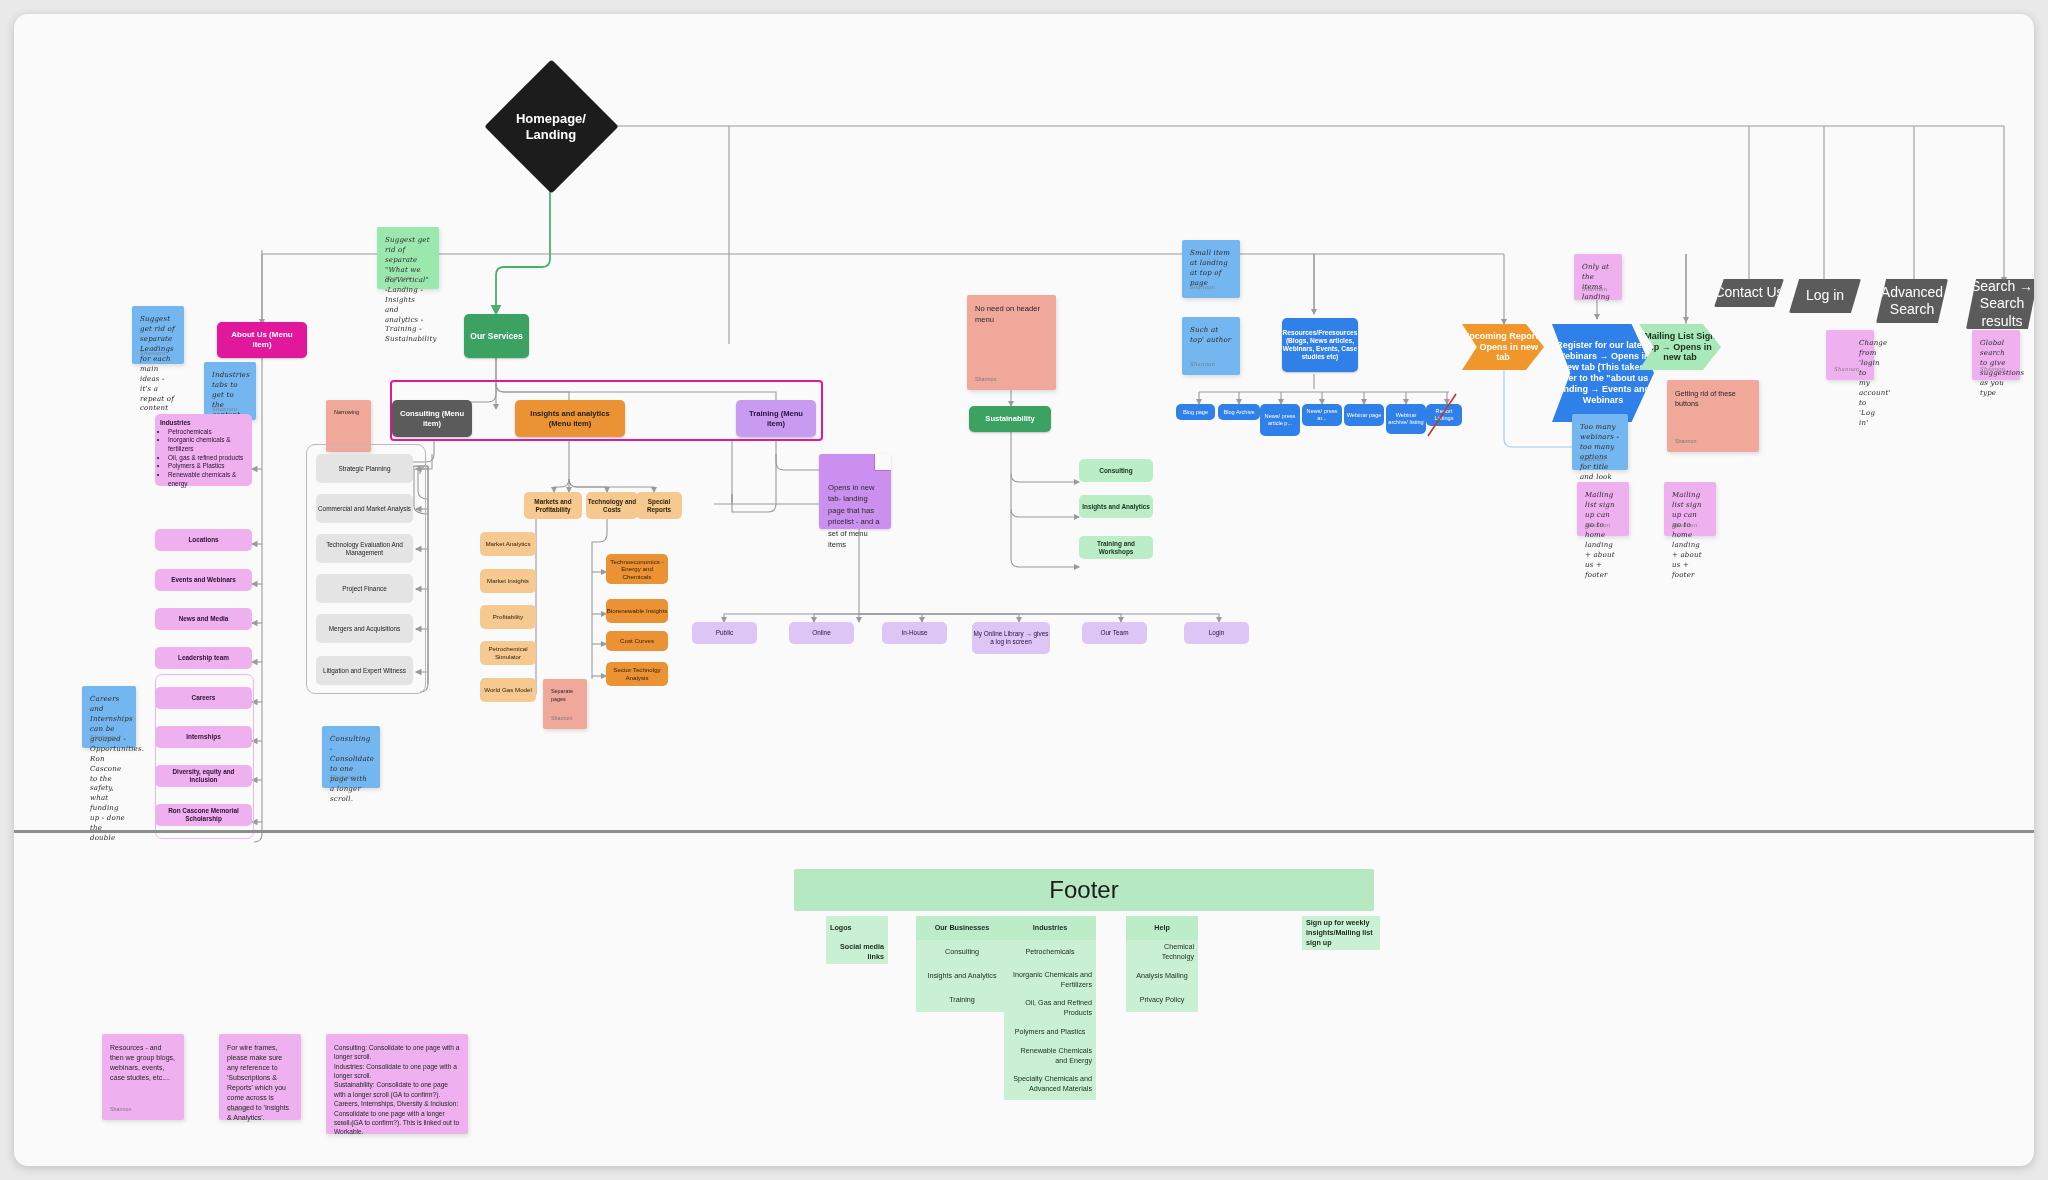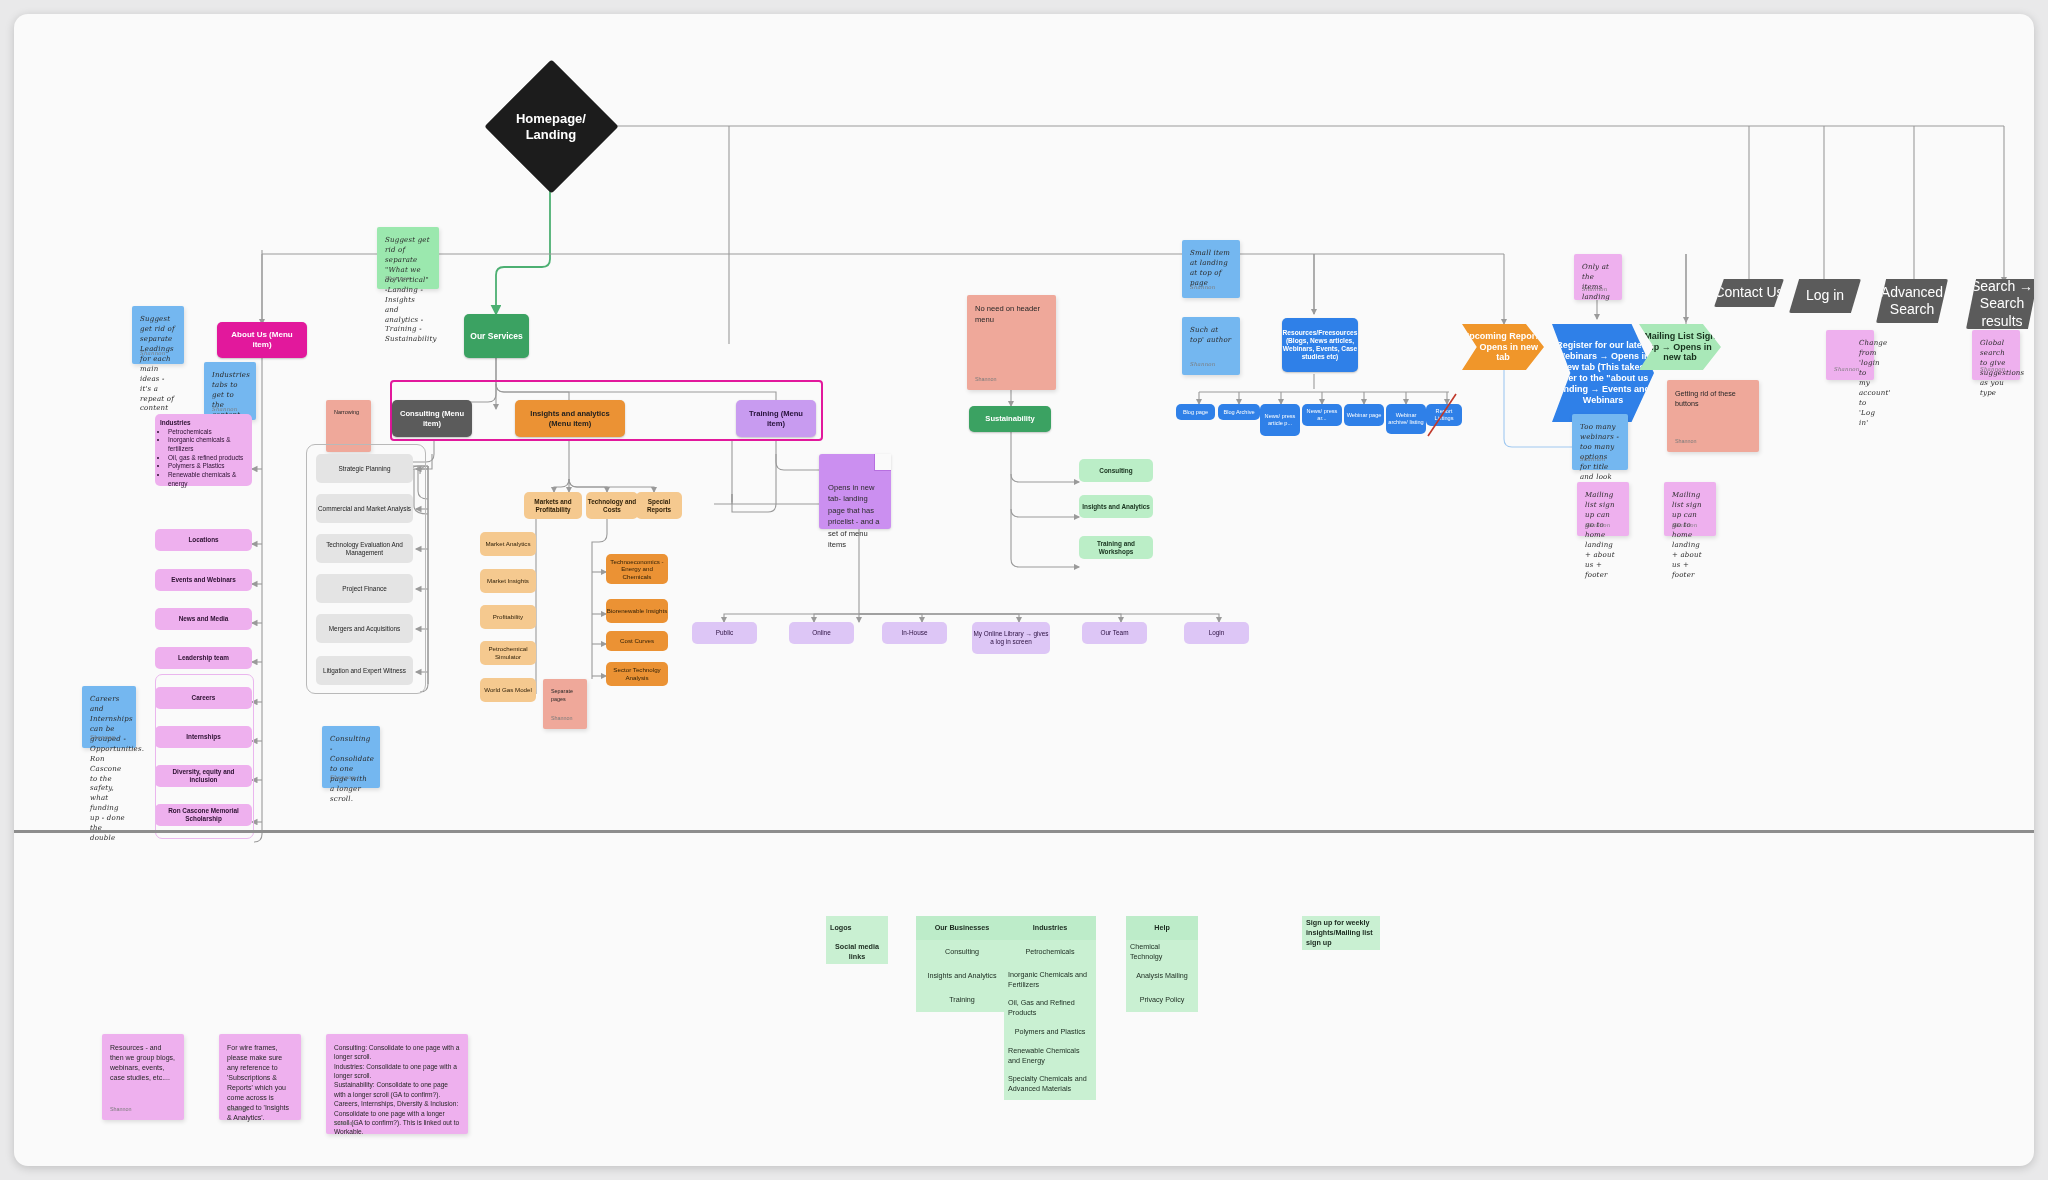--- a/index.html
+++ b/index.html
@@ -61,24 +61,24 @@
   .grp-label { position:absolute; font-size:7.5px; color:#3a3a3a; background:#fafafa;
                padding:0 3px; top:-5px; left:5px; }
 
   .divider { position:absolute; left:0; width:2020px; height:3px; background:#8d8d8d; }
 
   .footer-title { background:#b6e9c1; color:#1b1b1b; font-size:24px;
                   display:flex; align-items:center; justify-content:center;
                   position:absolute; border-radius:2px;}
   .fcol { position:absolute; }
   .fcell { background:#c9f0d2; color:#1b2a1f; font-size:7.2px;
-           display:flex; align-items:center; justify-content:center; text-align:left;
+           display:flex; align-items:center; justify-content:center; text-align:right;
            line-height:1.35; padding:3px 4px; }
   .fcell.hd { font-weight:bold; background:#bdecc9; }
-  .fcell.l { justify-content:flex-start; text-align:center; font-weight:bold; }
+  .fcell.l { justify-content:flex-start; text-align:right; font-weight:bold; }
 </style>
 </head>
 <body>
 
 <div id="canvas">
 
   <svg class="wires">
     <defs>
       <marker id="ah" markerWidth="7" markerHeight="7" refX="5" refY="3" orient="auto">
         <path d="M0,0 L6,3 L0,6 z" fill="#9a9a9a"></path>
@@ -411,20 +411,23 @@
     <span>Change from 'login to my account' to 'Log in'</span>
     <span class="author">Shannon</span>
   </div>
   <div class="note hand" style="left:1958px;top:316px;width:48px;height:50px;background:#eeb0ee;">
     <span>Global search to give suggestions as you type</span>
     <span class="author">Shannon</span>
   </div>
 
   <div class="divider" style="top:816px;"></div>
 
+  <div class="footer-title" style="left:780px;top:855px;width:580px;height:42px;">
+    <span>Footer</span>
+  </div>
   <div id="footer-cols">
       <div class="fcol" style="left:812px;top:902px;width:62px;">
         <div class="fcell l" style="width:100%;height:24px;">Logos</div>
         <div class="fcell l" style="width:100%;height:24px;">Social media links</div>
       </div>
       <div class="fcol" style="left:902px;top:902px;width:92px;">
         <div class="fcell hd" style="width:100%;height:24px;">Our Businesses</div>
         <div class="fcell" style="width:100%;height:24px;">Consulting</div>
         <div class="fcell" style="width:100%;height:24px;">Insights and Analytics</div>
         <div class="fcell" style="width:100%;height:24px;">Training</div>

